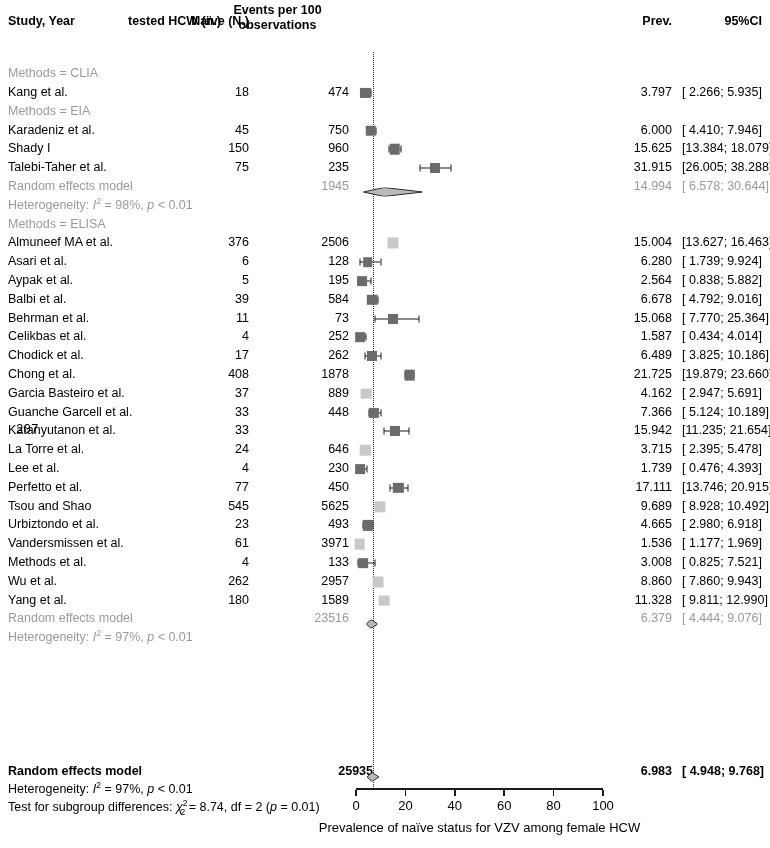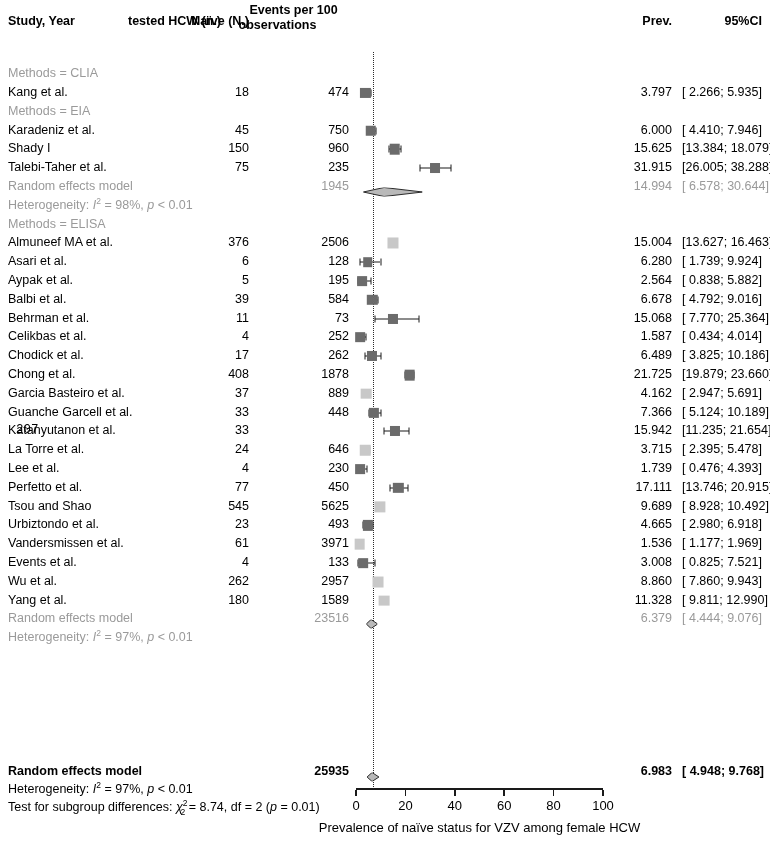--- a/index.html
+++ b/index.html
@@ -94,21 +94,21 @@
     white-space: nowrap;
   }
 </style>
 </head>
 <body>
 
 <div id="plot">
     <div class="txt hdr" style="top: 15px; left: 8px;">Study, Year</div>
     <div class="txt hdr" style="top: 15px; left: 0px; width: 249px; text-align: right;">Naïve (N.)</div>
     <div class="txt hdr" style="top: 15px; left: 0px; width: 349px; text-align: center;">tested HCW (n.)</div>
-    <div class="txt hdr" style="top: 4px; left: 0px; width: 555px; text-align: center; margin-left: 16px;">Events per 100</div>
+    <div class="txt hdr" style="top: 4px; left: 0px; width: 555px; text-align: center;">Events per 100</div>
     <div class="txt hdr" style="top: 19px; left: 0px; width: 555px; text-align: center;">observations</div>
     <div class="txt hdr" style="top: 15px; left: 0px; width: 672px; text-align: right;">Prev.</div>
     <div class="txt hdr" style="top: 15px; left: 0px; width: 762px; text-align: right;">95%CI</div>
     <div class="refline" style="left: 373.248px; top: 52px; height: 735px;"></div>
     <div class="txt grey" style="top: 67.2px; left: 8px;">Methods = CLIA</div>
     <div class="txt " style="top: 86px; left: 8px;">Kang et al.</div>
     <div class="txt " style="top: 86px; left: 0px; width: 249px; text-align: right;">18</div>
     <div class="txt " style="top: 86px; left: 0px; width: 349px; text-align: right;">474</div>
     <div class="txt " style="top: 86px; left: 0px; width: 672px; text-align: right;">3.797</div>
     <div class="txt " style="top: 86px; left: 682px; font-variant-numeric: tabular-nums;">[ 2.266;  5.935]</div>
@@ -299,21 +299,21 @@
     <div class="sqmark" style="left: 367.523px; top: 525.4px; width: 10.23px; height: 10.23px;"></div>
     <div class="txt " style="top: 537.2px; left: 8px;">Vandersmissen et al.</div>
     <div class="txt " style="top: 537.2px; left: 0px; width: 249px; text-align: right;">61</div>
     <div class="txt " style="top: 537.2px; left: 0px; width: 349px; text-align: right;">3971</div>
     <div class="txt " style="top: 537.2px; left: 0px; width: 672px; text-align: right;">1.536</div>
     <div class="txt " style="top: 537.2px; left: 682px; font-variant-numeric: tabular-nums;">[ 1.177;  1.969]</div>
     <div class="ciline" style="left: 358.907px; top: 544.2px; width: 1.95624px; background: rgb(181, 181, 181);"></div>
     <div class="ctick" style="left: 358.907px; top: 544.2px; height: 7px; background: rgb(181, 181, 181);"></div>
     <div class="ctick" style="left: 360.863px; top: 544.2px; height: 7px; background: rgb(181, 181, 181);"></div>
     <div class="sqmark lite" style="left: 359.794px; top: 544.2px; width: 10.68px; height: 10.68px;"></div>
-    <div class="txt " style="top: 556px; left: 8px;">Events et al.</div>
+    <div class="txt " style="top: 556px; left: 8px;">Methods et al.</div>
     <div class="txt " style="top: 556px; left: 0px; width: 249px; text-align: right;">4</div>
     <div class="txt " style="top: 556px; left: 0px; width: 349px; text-align: right;">133</div>
     <div class="txt " style="top: 556px; left: 0px; width: 672px; text-align: right;">3.008</div>
     <div class="txt " style="top: 556px; left: 682px; font-variant-numeric: tabular-nums;">[ 0.825;  7.521]</div>
     <div class="ciline" style="left: 358.038px; top: 563px; width: 16.5391px; background: rgb(26, 26, 26);"></div>
     <div class="ctick" style="left: 358.038px; top: 563px; height: 7px; background: rgb(26, 26, 26);"></div>
     <div class="ctick" style="left: 374.577px; top: 563px; height: 7px; background: rgb(26, 26, 26);"></div>
     <div class="sqmark" style="left: 363.43px; top: 563px; width: 9.69px; height: 9.69px;"></div>
     <div class="txt " style="top: 574.8px; left: 8px;">Wu et al.</div>
     <div class="txt " style="top: 574.8px; left: 0px; width: 249px; text-align: right;">262</div>
@@ -335,21 +335,21 @@
     <div class="sqmark lite" style="left: 383.98px; top: 600.6px; width: 10.77px; height: 10.77px;"></div>
     <div class="txt grey" style="top: 612.4px; left: 8px;">Random effects model</div>
     <div class="txt grey" style="top: 612.4px; left: 0px; width: 349px; text-align: right;">23516</div>
     <div class="txt grey" style="top: 612.4px; left: 0px; width: 672px; text-align: right;">6.379</div>
     <div class="txt grey" style="top: 612.4px; left: 682px;">[ 4.444;  9.076]</div>
     <div class="diamond" style="left: 371.756px; top: 619.4px; width: 11.441px; height: 9px;"><svg width="11.441040000000044" height="9" viewBox="0 0 11.441040000000044 9">
         <polygon points="0,4.5 4.779449999999997,0 11.441040000000044,4.5 4.779449999999997,9" fill="#b9b9b9" stroke="#2b2b2b" stroke-width="1"></polygon>
       </svg></div>
     <div class="txt grey" style="top: 631.2px; left: 8px;">Heterogeneity: <i>I</i><span class="sup">2</span> = 97%, <i>p</i> &lt; 0.01</div>
     <div class="txt bold" style="top: 765px; left: 8px;">Random effects model</div>
-    <div class="txt bold" style="top: 765px; left: 0px; width: 349px; text-align: right;">25935</div>
+    <div class="txt bold" style="top: 765px; left: 0px; width: 349px; text-align: right; padding-left: 24px;">25935</div>
     <div class="txt bold" style="top: 765px; left: 0px; width: 672px; text-align: right;">6.983</div>
     <div class="txt bold" style="top: 765px; left: 682px;">[ 4.948;  9.768]</div>
     <div class="diamond" style="left: 373.248px; top: 772px; width: 11.9054px; height: 9px;"><svg width="11.905399999999986" height="9" viewBox="0 0 11.905399999999986 9">
         <polygon points="0,4.5 5.026450000000011,0 11.905399999999986,4.5 5.026450000000011,9" fill="#b9b9b9" stroke="#2b2b2b" stroke-width="1"></polygon>
       </svg></div>
     <div class="txt " style="top: 783px; left: 8px;">Heterogeneity: <i>I</i><span class="sup">2</span> = 97%, <i>p</i> &lt; 0.01</div>
     <div class="txt " style="top: 801px; left: 8px;">Test for subgroup differences: <i>χ</i><span class="sup">2</span><span class="sub" style="margin-left:-7px">2</span> = 8.74, df = 2 (<i>p</i> = 0.01)</div>
     <div class="axisline" style="left: 356px; top: 788px; width: 247px;"></div>
     <div class="axistick" style="left: 355.2px; top: 789.6px;"></div>
     <div class="axislab" style="left: 356px; top: 798px;">0</div>

